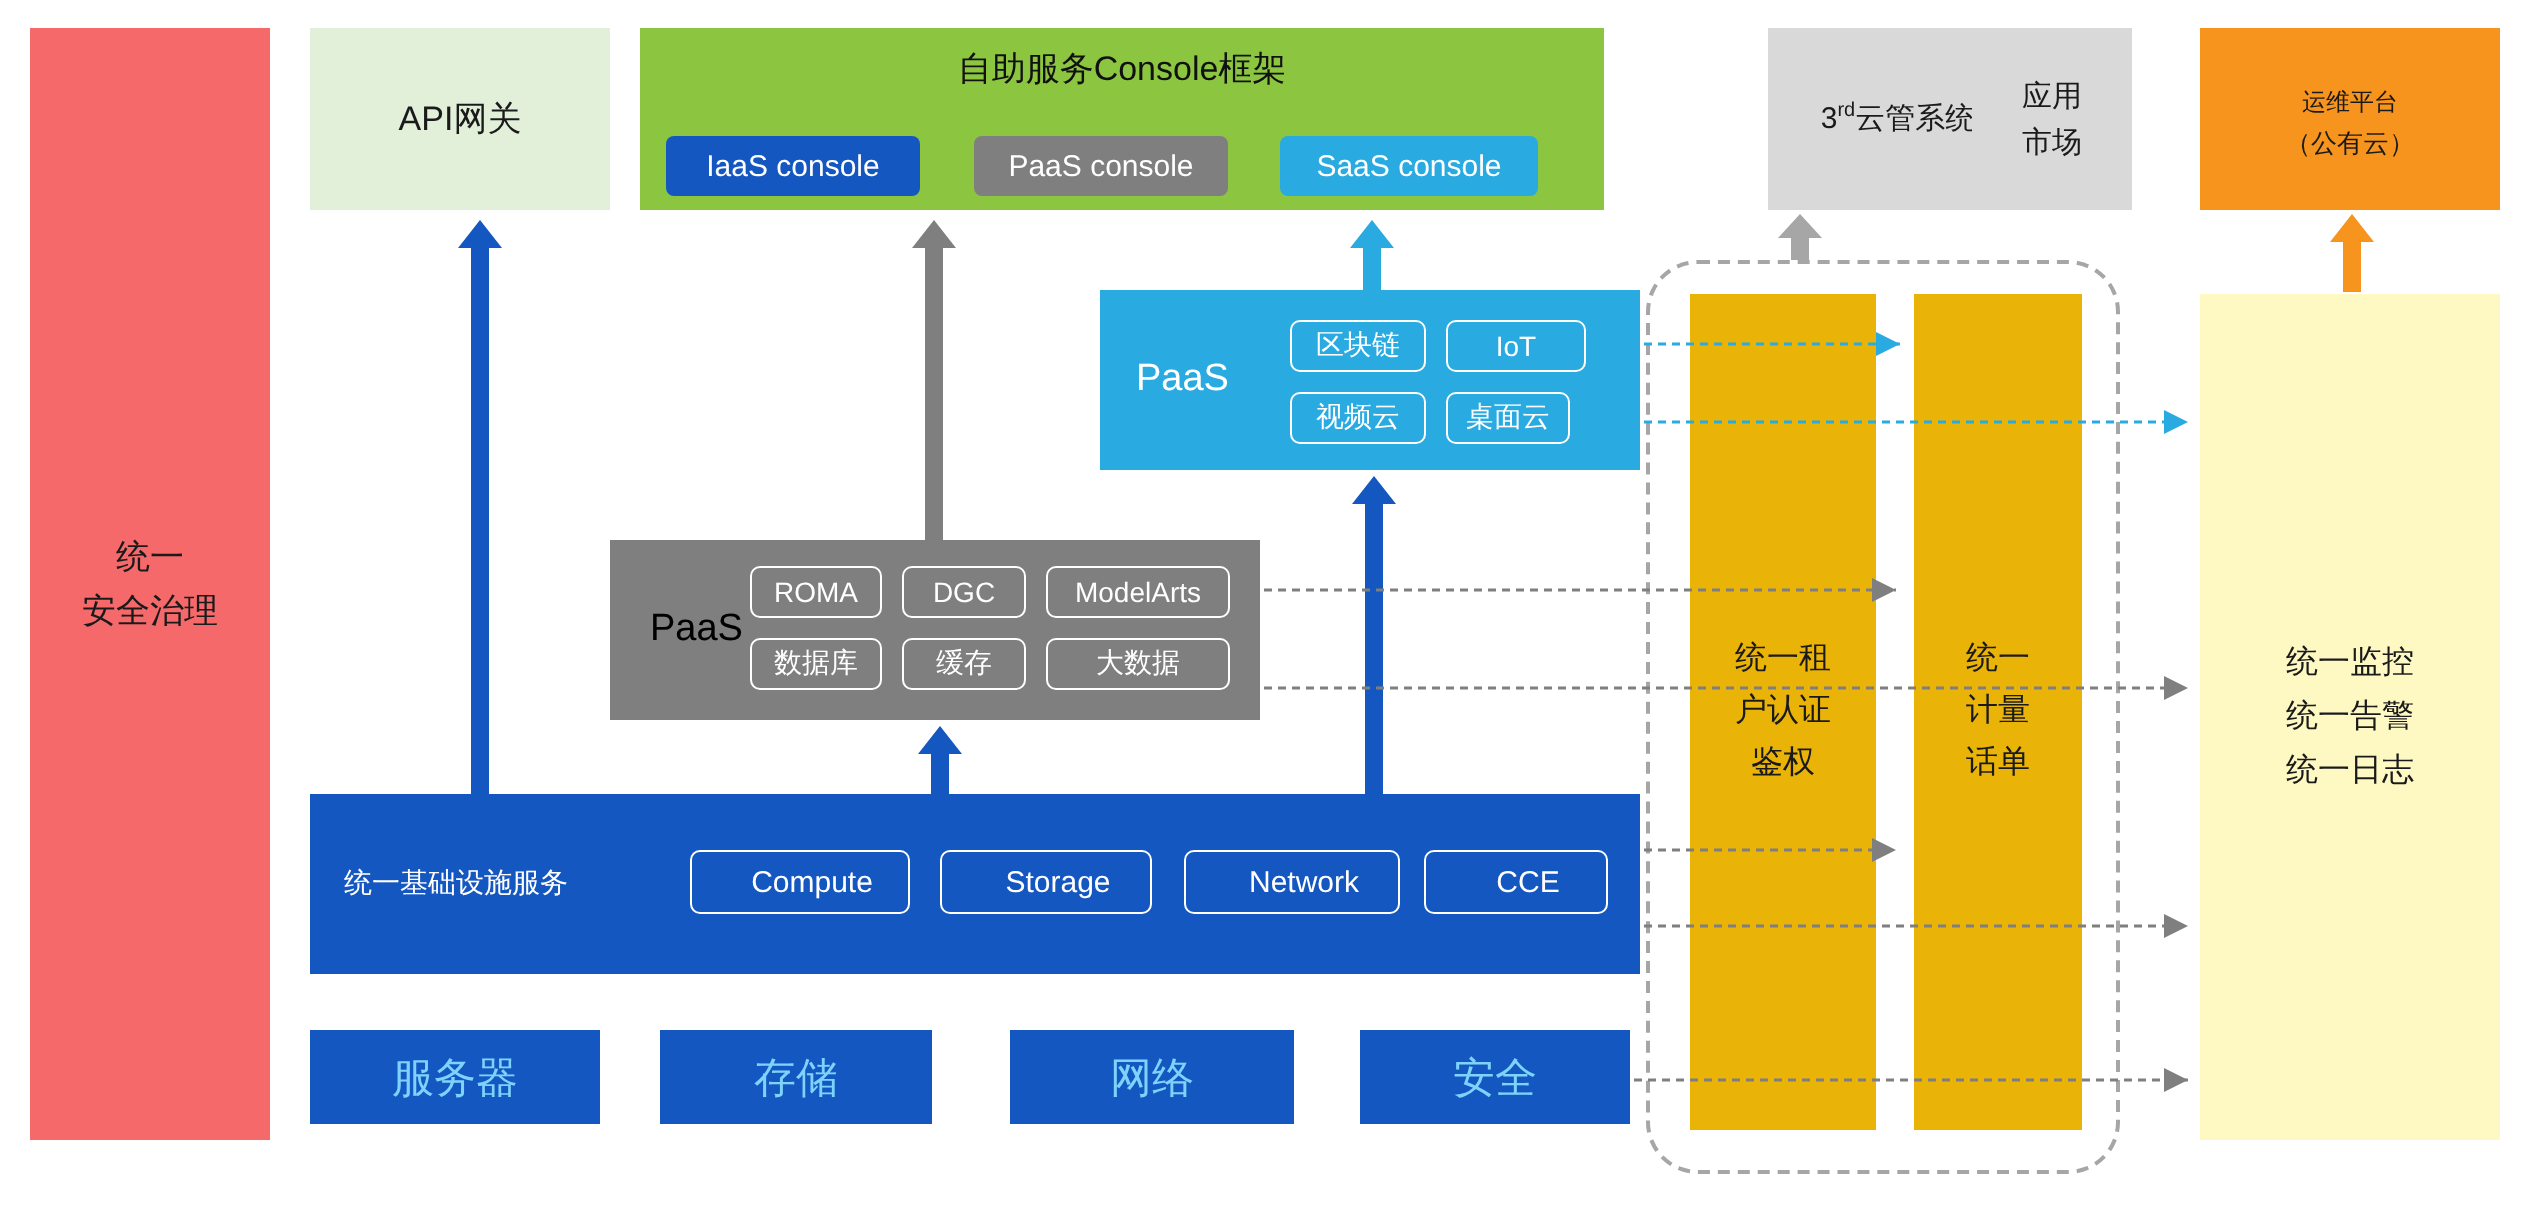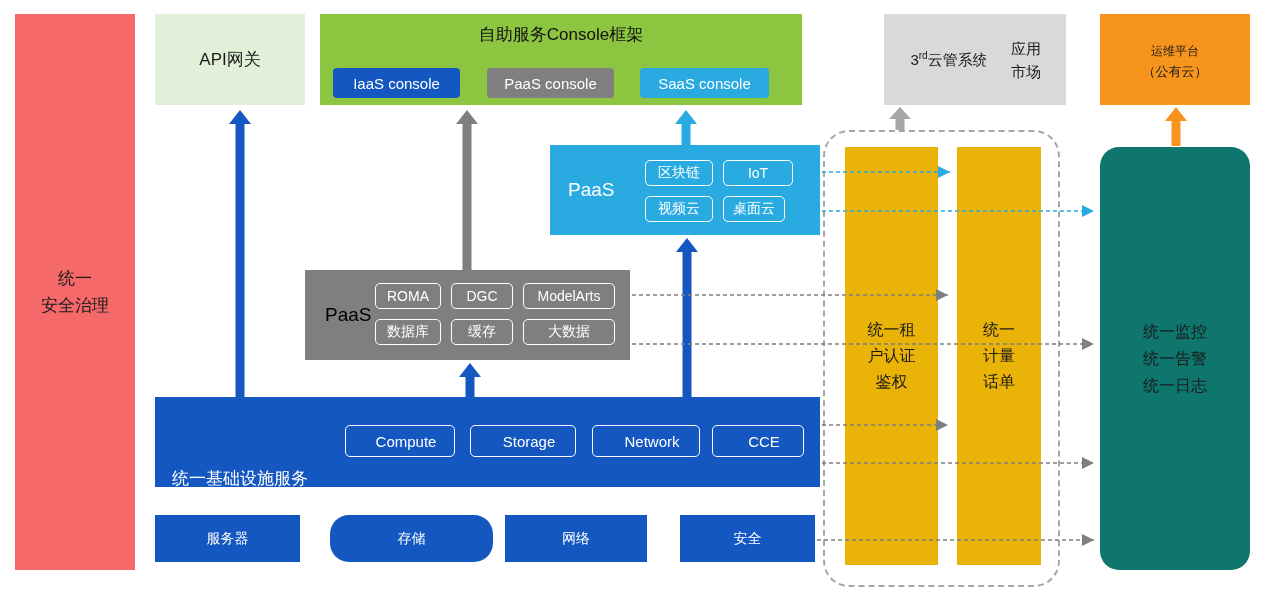--- a/index.html
+++ b/index.html
@@ -30,30 +30,30 @@
 
   .saas-box{left:550px;top:145px;width:270px;height:90px;background:#29ABE2;}
   .saas-label{left:18px;top:0;height:100%;display:flex;align-items:center;font-size:19px;color:#fff;}
   .paas-box{left:305px;top:270px;width:325px;height:90px;background:#7F7F7F;}
   .paas-label{left:20px;top:0;height:100%;display:flex;align-items:center;font-size:19px;color:#000000;}
 
   .chip{position:absolute;box-sizing:border-box;border:1.5px solid #fff;border-radius:5px;color:#fff;
         display:flex;align-items:center;justify-content:center;font-size:14px;}
 
   .infra-box{left:155px;top:397px;width:665px;height:90px;background:#1557C1;}
-  .infra-label{left:17px;top:0;height:100%;display:flex;align-items:center;font-size:17px;color:#fff;margin-top:36px;}
+  .infra-label{left:17px;top:0;height:100%;display:flex;align-items:center;font-size:14px;color:#fff;}
   .infra-chip{top:28px;height:32px;font-size:15px;padding-left:12px;}
 
-  .bottom-box{top:515px;height:47px;background:#1557C1;color:#ffffff;font-size:14px;}
+  .bottom-box{top:515px;height:47px;background:#1557C1;color:#7dd3fc;font-size:21px;}
 
   .dashed-rect{left:823px;top:130px;width:237px;height:457px;border:2px dashed #A6A6A6;border-radius:26px;}
   .gray-bar{background:#eab308;font-size:16px;line-height:26px;text-align:center;}
   .bar-auth{left:845px;top:147px;width:93px;height:418px;}
   .bar-meter{left:957px;top:147px;width:84px;height:418px;}
-  .om-tall{left:1100px;top:147px;width:150px;height:423px;background:#0f766e;font-size:16px;line-height:27px;text-align:center;border-radius:19px;}
+  .om-tall{left:1100px;top:147px;width:150px;height:423px;background:#fef9c3;font-size:16px;line-height:27px;text-align:center;}
 
   .overlay{position:absolute;left:0;top:0;width:1265px;height:605px;pointer-events:none;z-index:5;}
 </style>
 </head>
 <body>
 
 <div class="canvas">
 
   <div class="abs flexc col red-rail dark">
     <div>统一</div>
@@ -105,21 +105,21 @@
 
   <div class="abs infra-box">
     <div class="abs infra-label">统一基础设施服务</div>
     <div class="chip infra-chip" style="left:190px;width:110px;">Compute</div>
     <div class="chip infra-chip" style="left:315px;width:106px;">Storage</div>
     <div class="chip infra-chip" style="left:437px;width:108px;">Network</div>
     <div class="chip infra-chip" style="left:557px;width:92px;">CCE</div>
   </div>
 
   <div class="abs flexc bottom-box" style="left:155px;width:145px;">服务器</div>
-  <div class="abs flexc bottom-box" style="left:330px;width:163px;border-radius:19px;">存储</div>
+  <div class="abs flexc bottom-box" style="left:330px;width:136px;">存储</div>
   <div class="abs flexc bottom-box" style="left:505px;width:142px;">网络</div>
   <div class="abs flexc bottom-box" style="left:680px;width:135px;">安全</div>
 
   <div class="abs dashed-rect"></div>
 
   <div class="abs flexc col gray-bar bar-auth dark">
     <div>统一租</div>
     <div>户认证</div>
     <div>鉴权</div>
   </div>

